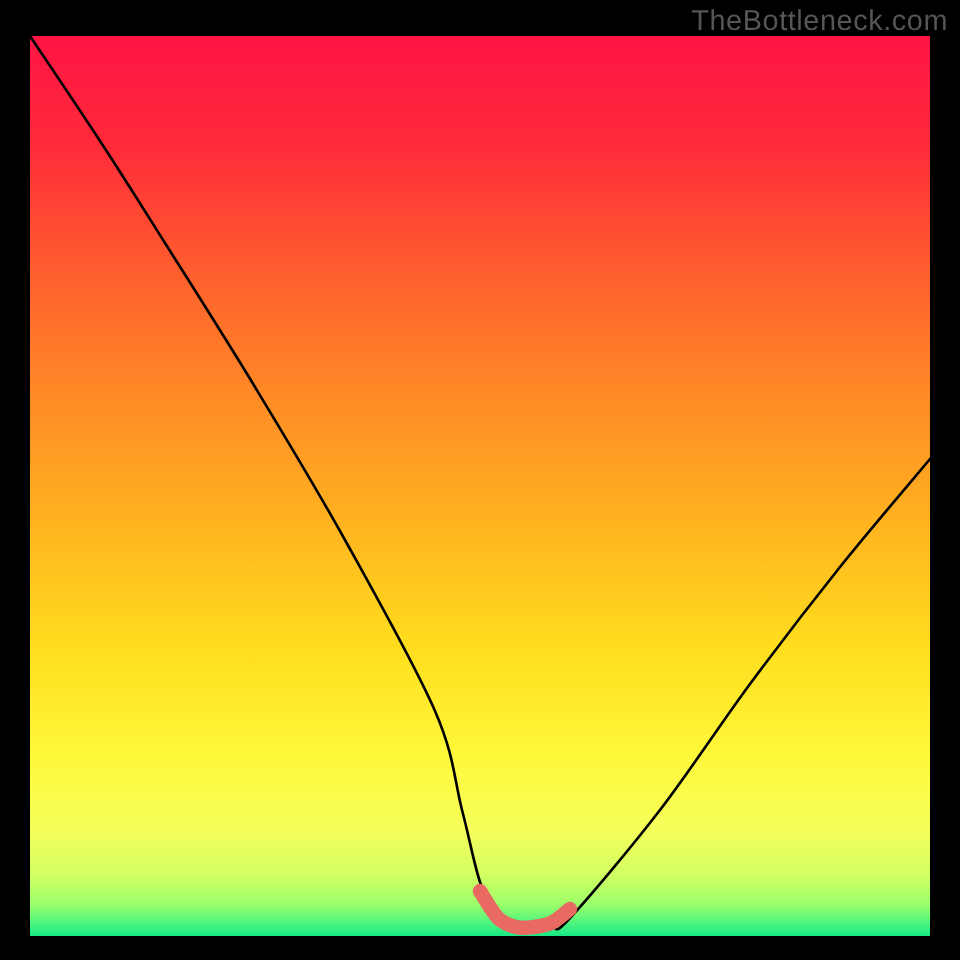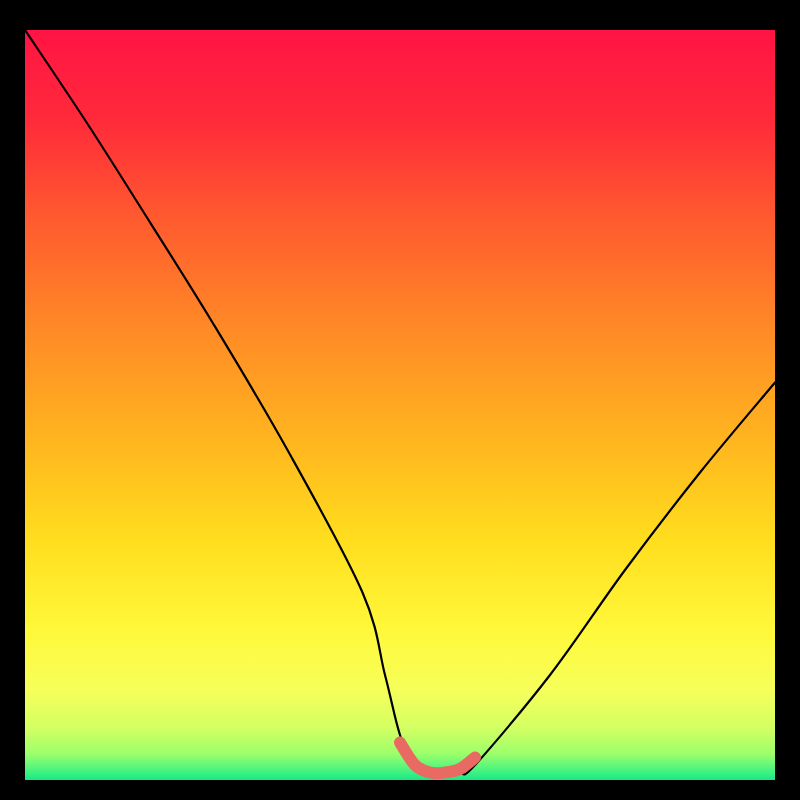--- a/index.html
+++ b/index.html
@@ -35,20 +35,21 @@
     top: 30px;
     width: 750px;
     height: 750px;
     display: block;
   }
 </style>
 </head>
 <body>
 
 <div class="frame">
+  <div class="watermark">TheBottleneck.com</div>
   <svg id="plot" viewBox="0 0 750 750">
     <defs>
       <linearGradient id="bg-grad" x1="0" y1="0" x2="0" y2="1">
           <stop offset="0%" stop-color="#ff1444"></stop>
           <stop offset="12%" stop-color="#ff2a3a"></stop>
           <stop offset="25%" stop-color="#ff5a2f"></stop>
           <stop offset="40%" stop-color="#ff8a26"></stop>
           <stop offset="55.00000000000001%" stop-color="#ffb61f"></stop>
           <stop offset="68%" stop-color="#ffde1e"></stop>
           <stop offset="80%" stop-color="#fff83a"></stop>

